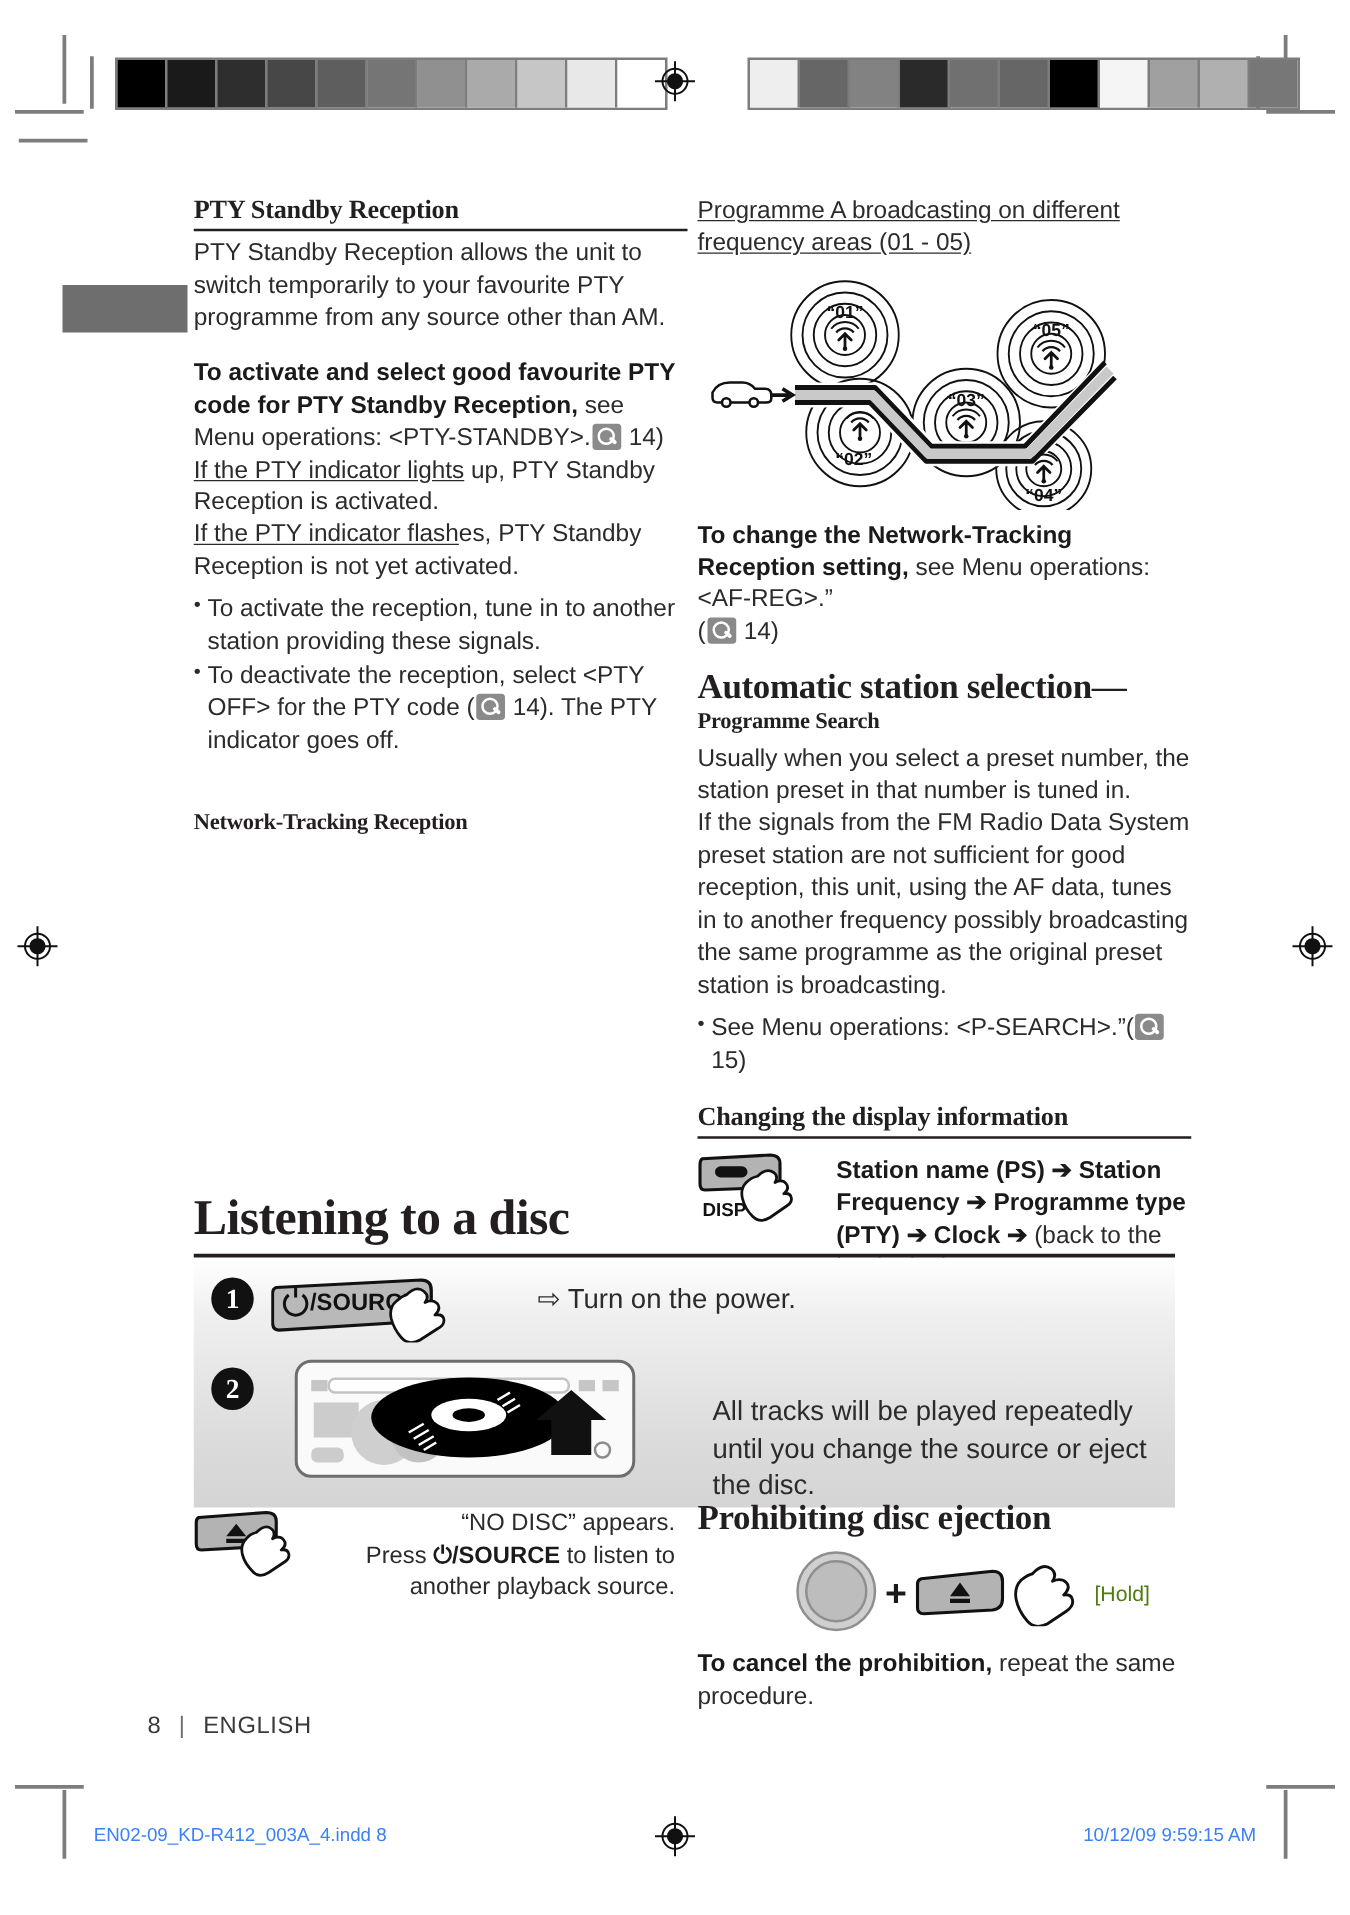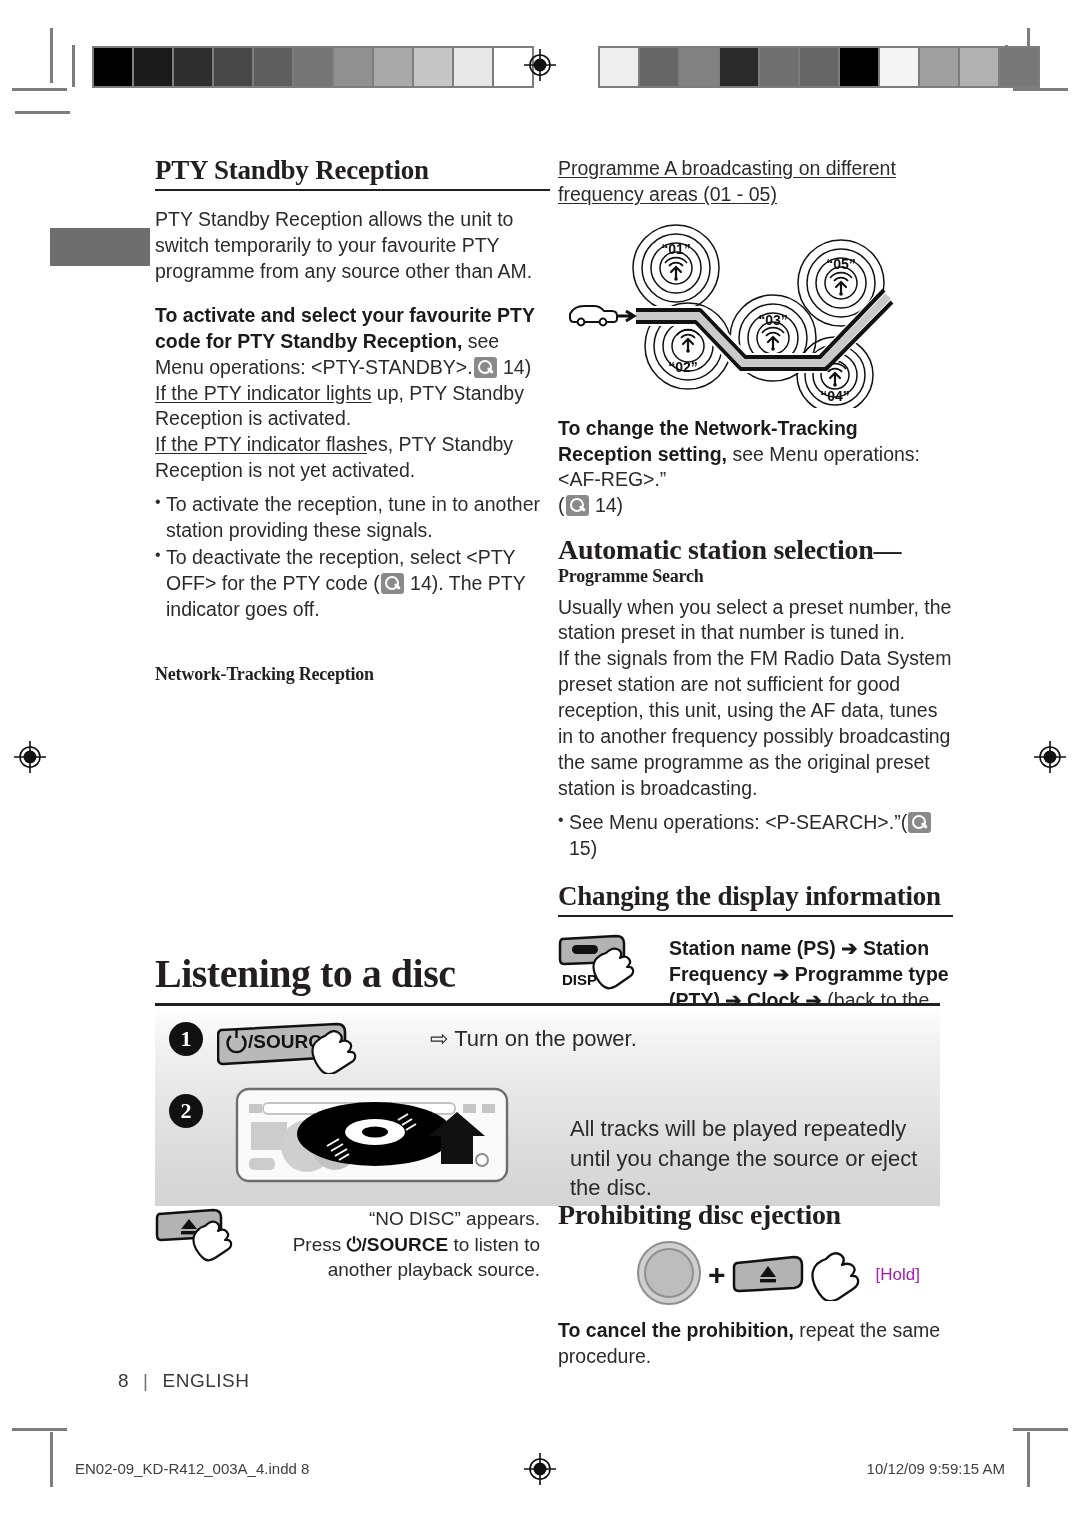--- a/index.html
+++ b/index.html
@@ -19,22 +19,22 @@
   
   .page{position:absolute;left:0;top:0;width:1080px;height:1532px;}
 
   .side-tab{position:absolute;left:50px;top:228px;width:100px;height:38px;background:#6e6e6e;}
 
   .col{position:absolute;width:395px;}
   .colL{left:155px;top:155px;}
   .colR{left:558px;top:155px;}
 
   
-  h2.rule{font-family:"Liberation Serif",serif;font-weight:bold;font-size:27px;
-          margin:0 0 16px 0;padding:0 0 3px 0;border-bottom:2.5px solid #231f20;
+  h2.rule{font-family:"Liberation Serif",serif;font-weight:bold;font-size:21px;
+          margin:0 0 5px 0;padding:0 0 3px 0;border-bottom:2.5px solid #231f20;
           letter-spacing:-0.2px;}
   h1.big{font-family:"Liberation Serif",serif;font-weight:bold;font-size:28px;
          margin:0;line-height:1.08;letter-spacing:-0.3px;}
   h3.sub{font-family:"Liberation Serif",serif;font-weight:bold;font-size:18px;
          margin:0 0 8px 0;letter-spacing:-0.2px;}
 
   p{margin:0 0 0 0;font-size:19.5px;line-height:1.33;color:#2b2b2b;}
   p.gap{margin-top:18px;}
   .b{font-weight:bold;color:#1a1a1a;}
   .u{text-decoration:underline;text-underline-offset:2px;}
@@ -77,27 +77,27 @@
 
   
   .botL{position:absolute;left:155px;top:1200px;width:385px;}
   .botR{position:absolute;left:558px;top:1200px;width:385px;}
   .eject-row{display:flex;gap:8px;margin-top:6px;}
   .eject-btn{flex:0 0 96px;height:66px;position:relative;}
   .eject-txt{font-size:19px;line-height:1.35;color:#2b2b2b;text-align:right;}
 
   .prohib-row{display:flex;align-items:center;gap:6px;margin-top:10px;padding-left:78px;}
   .plus{font-size:30px;font-weight:bold;color:#1a1a1a;}
-  .holdlbl{font-size:17px;color:#a21caf;}
+  .holdlbl{font-size:17px;color:#4d7c0f;}
 
   
   .pagefoot{position:absolute;left:118px;top:1370px;font-size:19px;color:#3a3a3a;
             letter-spacing:0.5px;}
   .pagefoot .bar{margin:0 14px;color:#6e6e6e;}
-  .printfoot{position:absolute;top:1460px;font-size:15px;color:#404040;
+  .printfoot{position:absolute;top:1460px;font-size:15px;color:#3b82f6;
              font-family:"Liberation Sans",sans-serif;}
   .pf-left{left:75px;}
   .pf-right{right:75px;}
 </style>
 </head>
 <body>
 
 <div class="mark" style="left:50px;top:28px;width:3px;height:55px;"></div>
 <div class="mark" style="left:12px;top:88px;width:55px;height:3px;"></div>
 <div class="mark" style="left:15px;top:111px;width:55px;height:3px;"></div>
@@ -178,21 +178,21 @@
 
 <div class="page">
 
   <div class="side-tab"></div>
 
   <div class="col colL">
 
     <h2 class="rule">PTY Standby Reception</h2>
     <p>PTY Standby Reception allows the unit to switch temporarily to your favourite PTY programme from any source other than AM.</p>
 
-    <p class="gap"><span class="b">To activate and select your favourite PTY code for PTY Standby Reception,</span><span> see Menu operations: &lt;PTY-STANDBY&gt;.</span><span class="mag"></span> <span>14)</span></p>
+    <p class="gap"><span class="b">To activate and select good favourite PTY code for PTY Standby Reception,</span><span> see Menu operations: &lt;PTY-STANDBY&gt;.</span><span class="mag"></span> <span>14)</span></p>
 
     <p><span class="u">If the PTY indicator lights</span><span> up, PTY Standby Reception is activated.</span></p>
 
     <p><span class="u">If the PTY indicator flash</span><span>es, PTY Standby Reception is not yet activated.</span></p>
 
     <ul>
       <li><span>To activate the reception, tune in to another station providing these signals.</span></li>
       <li><span>To deactivate the reception, select &lt;PTY OFF&gt; for the PTY code (</span><span class="mag"></span> <span>14)</span><span>. The PTY indicator goes off.</span></li>
     </ul>
 

